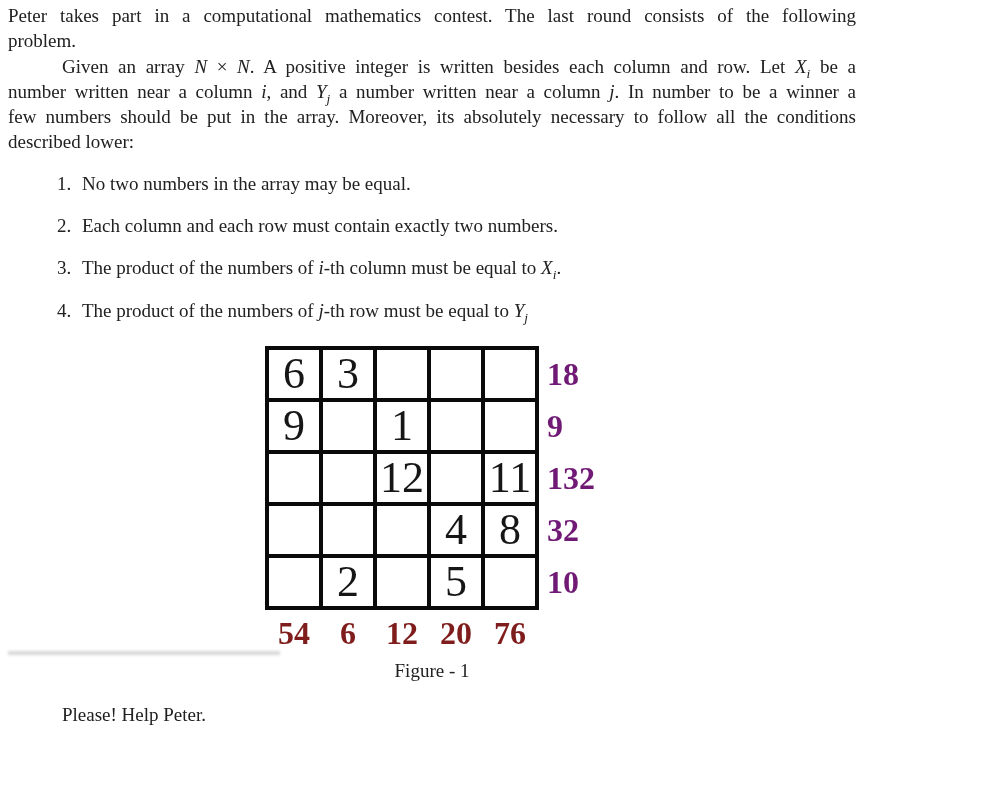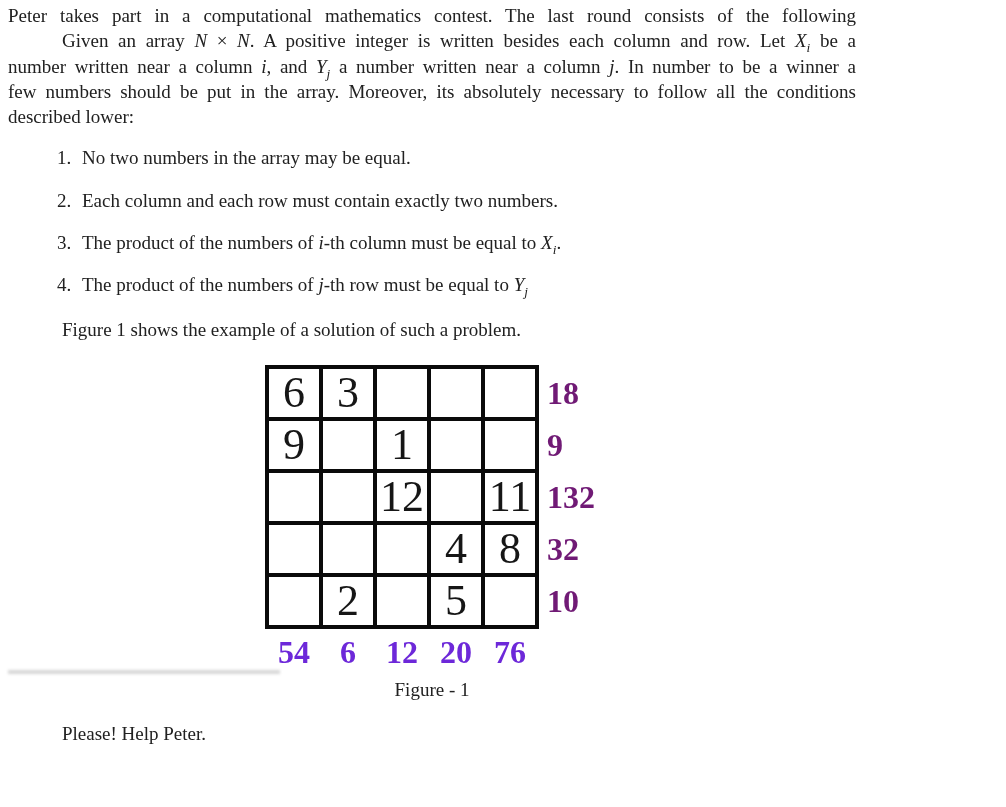--- a/index.html
+++ b/index.html
@@ -25,36 +25,37 @@
     width: 54px; height: 52px; border: 4px solid #0a0a0a;
     text-align: center; vertical-align: middle;
     font-size: 44px; line-height: 1; font-weight: normal;
   }
   .grid-table td.rowprod {
     border: none; padding-left: 8px; text-align: left; vertical-align: middle;
     font-weight: bold; font-size: 32px; line-height: 1; min-width: 58px; color: #701a75;
   }
   .grid-table td.colprod {
     border: none; padding-top: 7px; text-align: center; vertical-align: top;
-    font-weight: bold; font-size: 32px; line-height: 1; color: #6d28d9;
+    font-weight: bold; font-size: 32px; line-height: 1; color: #7f1d1d;
   }
   .scan-artifact {
     height: 4px; width: 272px; background: #d7d7d7;
     filter: blur(1.5px); margin: 2px auto 0 0; align-self: flex-start;
   }
   .caption { margin-top: 3px; text-align: left; }
   .please { margin-top: 19px; padding-left: 54px; }
 </style>
 </head>
 <body>
 
 <div class="content">
 
   <div>
     <div class="jline"><span>Peter takes part in a computational mathematics contest.  The last round consists of the following</span></div>
+    <div class="jline last"><span>problem.</span></div>
   </div>
 
   <div>
     <div class="jline indent"><span>Given an array </span><i>N</i><span> × </span><i>N</i><span>.  A positive integer is written besides each column and row.  Let </span><i>X</i><sub><i>i</i></sub><span> be a</span></div>
     <div class="jline"><span>number written near a column </span><i>i</i><span>, and </span><i>Y</i><sub><i>j</i></sub><span> a number written near a column </span><i>j</i><span>. In number to be a winner a</span></div>
     <div class="jline"><span>few numbers should be put in the array. Moreover, its absolutely necessary to follow all the conditions</span></div>
     <div class="jline last"><span>described lower:</span></div>
   </div>
 
   <div class="plist">
@@ -69,21 +70,20 @@
     <div class="plist-item">
       <span class="li-num">3.</span>
       <span><span>The product of the numbers of </span><i>i</i><span>-th column must be equal to </span><i>X</i><sub><i>i</i></sub><span>.</span></span>
     </div>
     <div class="plist-item">
       <span class="li-num">4.</span>
       <span><span>The product of the numbers of </span><i>j</i><span>-th row must be equal to </span><i>Y</i><sub><i>j</i></sub></span>
     </div>
   </div>
 
-  <div class="fig-intro">Figure 1 shows the example of a solution of such a problem.</div>
 
   <div class="figure">
     <table class="grid-table">
       <tbody>
         <tr>
           <td class="cell">6</td>
           <td class="cell">3</td>
           <td class="cell"></td>
           <td class="cell"></td>
           <td class="cell"></td>

